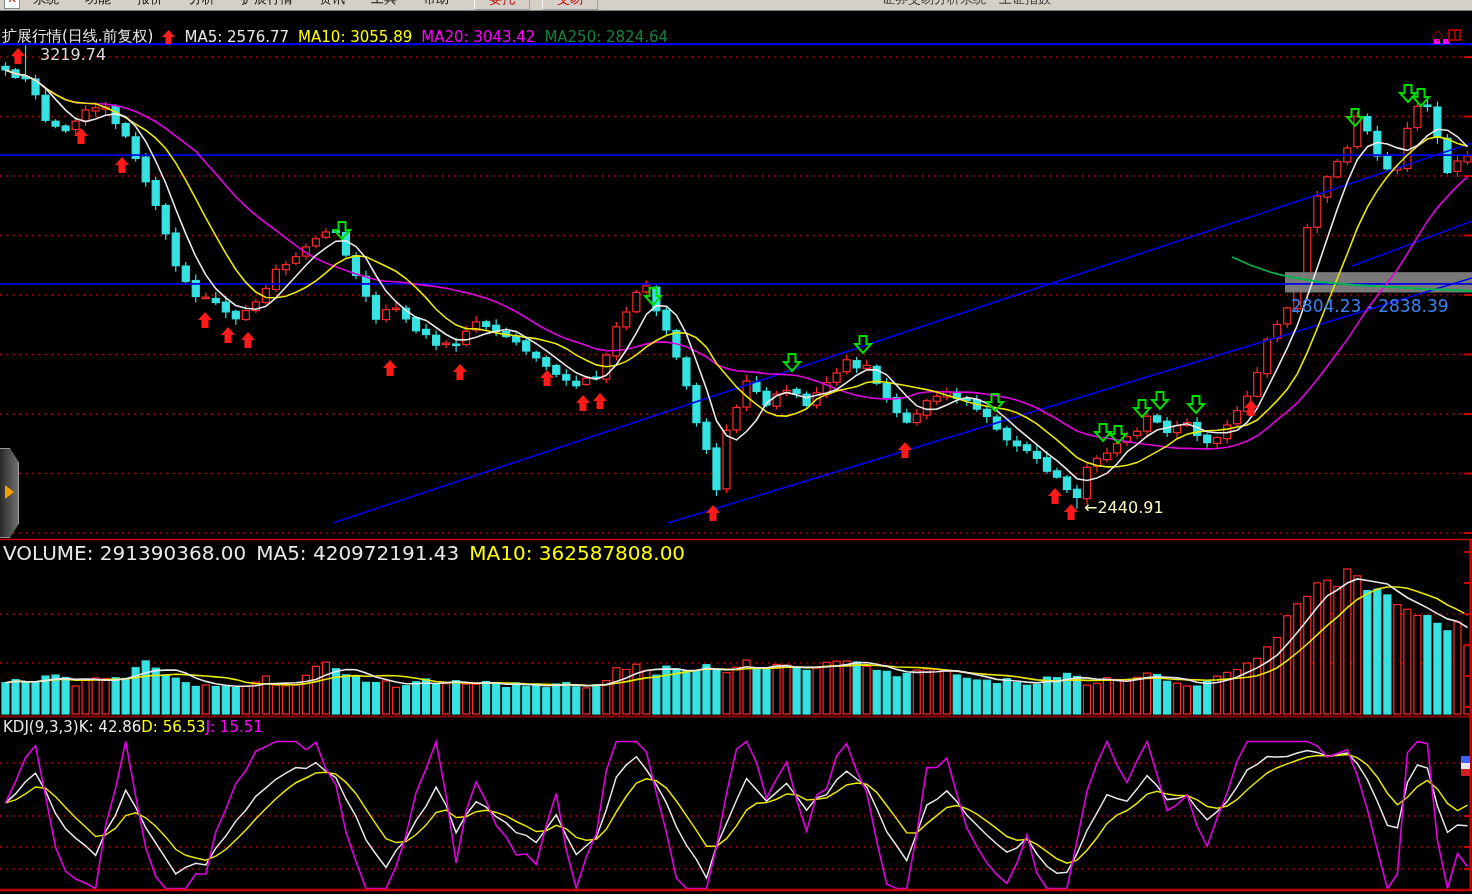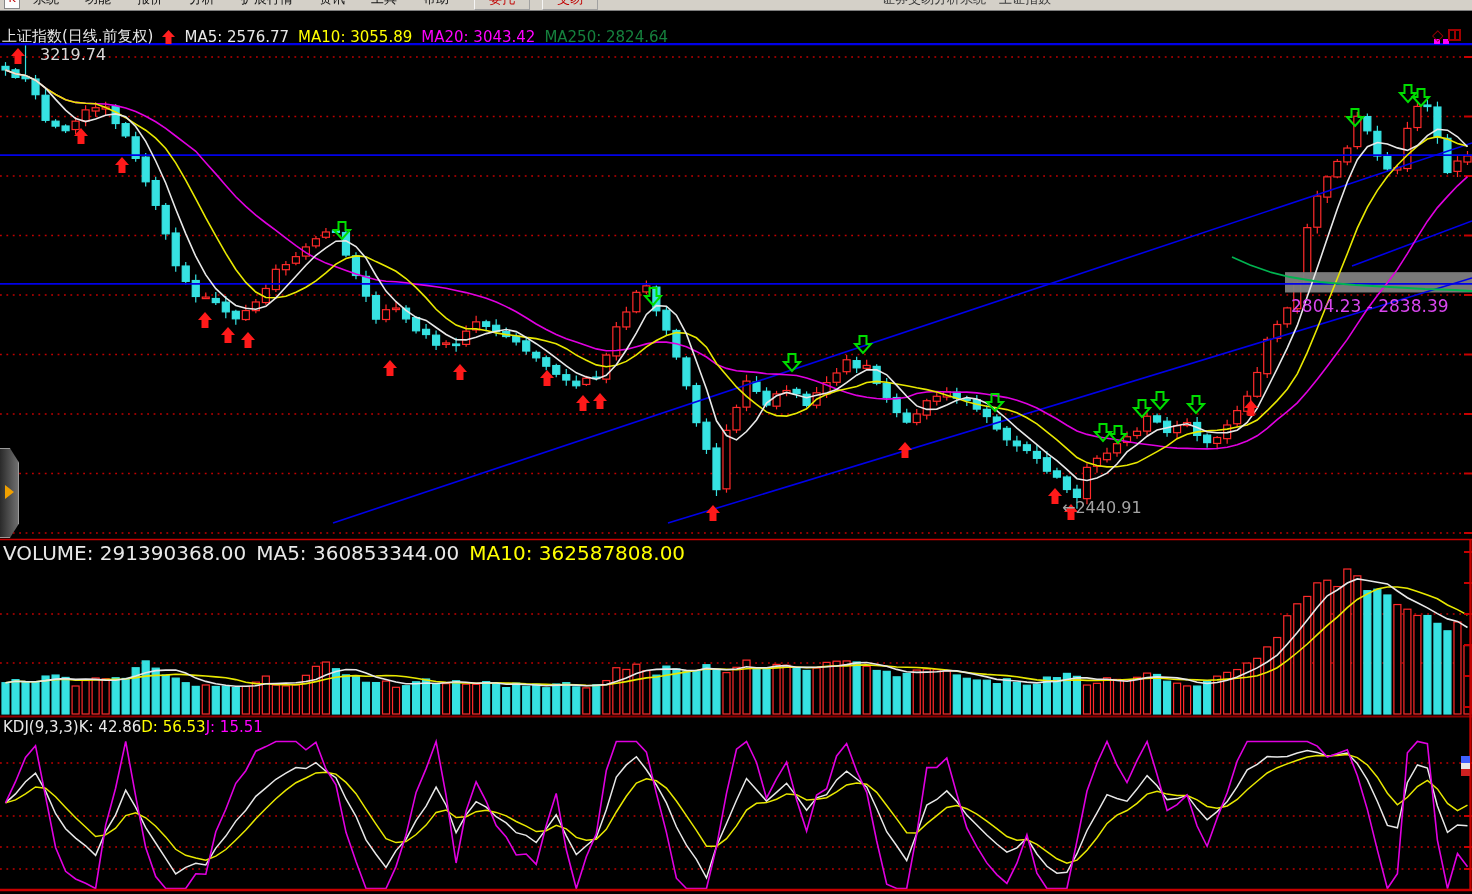--- a/index.html
+++ b/index.html
@@ -16,22 +16,22 @@
   #menu-right{position:absolute;left:882px;top:-13px;height:24px;line-height:24px;color:#3c3c3c;font-size:13px}
   #appicon{width:16px;height:20px;background:#fdfdfd;border:1px solid #888;margin-left:4px;
     color:#c00000;font-size:11px;text-align:center;line-height:18px}
   svg#chart-svg{position:absolute;left:0;top:0;z-index:1}
   .overlay{position:absolute;z-index:2;white-space:nowrap}
   #title-row{left:2px;top:27px;font-size:15px;color:#e8e8e8;display:flex;align-items:center;gap:9px}
   #vol-header{left:3px;top:541px;font-size:20px;display:flex;gap:10px}
   #kdj-header{left:3px;top:718px;font-size:15px;display:flex;}
   .w{color:#e8e8e8}.y{color:#ffff00}.m{color:#ff00ff}.g{color:#15803d}
   #peak-label{left:40px;top:45px;font-size:16px;color:#d8d8d8}
-  #low-label{left:1062px;top:498px;font-size:16px;color:#a3a3a3}
-  #range-label{left:1291px;top:296px;font-size:17px;color:#d946ef}
+  #low-label{left:1084px;top:498px;font-size:16px;color:#fef9c3}
+  #range-label{left:1291px;top:296px;font-size:17px;color:#3b82f6}
   
   #pane-icons{left:1432px;top:28px;display:flex;gap:4px;align-items:center}
   #diamond-icon{color:#a00000;font-size:15px;line-height:14px}
   #window-icon{width:13px;height:12px;border:2px solid #a00000;position:relative}
   #window-icon:before{content:"";position:absolute;left:4px;top:0;width:2px;height:8px;background:#a00000}
   
   #left-tab{position:absolute;left:0;top:448px;width:19px;height:90px;z-index:4;
     background:linear-gradient(90deg,#2a2a2a,#6f6f6f);border:1px solid #9a9a9a;border-left:none;
     clip-path:polygon(0 0,52% 0,100% 16%,100% 84%,52% 100%,0 100%)}
   #left-tab .tri{position:absolute;left:5px;top:36px;width:0;height:0;
@@ -614,42 +614,42 @@
         <line x1="1464" y1="869" x2="1472" y2="869" stroke="#c80000" stroke-width="2"></line>
       </g>
       <g>
         <rect x="1461" y="756" width="9" height="7" fill="#4060ff"></rect>
         <rect x="1461" y="763" width="9" height="6" fill="#e8e8e8"></rect>
         <rect x="1461" y="769" width="9" height="7" fill="#d02020"></rect>
       </g>
     </svg>
 
   <div class="overlay" id="title-row">
-    <span>上证指数(日线.前复权)</span>
+    <span>扩展行情(日线.前复权)</span>
     <svg width="13" height="14">
       <path d="M6.5 0 L13 7 L9.5 7 L9.5 14 L3.5 14 L3.5 7 L0 7 Z" fill="#ff2020"></path>
     </svg>
     <span class="w">MA5: 2576.77</span>
     <span class="y">MA10: 3055.89</span>
     <span class="m">MA20: 3043.42</span>
     <span class="g">MA250: 2824.64</span>
   </div>
 
   <div class="overlay" id="pane-icons">
     <span id="diamond-icon">◇</span>
     <span id="window-icon"></span>
   </div>
 
   <div class="overlay" id="peak-label">3219.74</div>
   <div class="overlay" id="low-label">←2440.91</div>
   <div class="overlay" id="range-label">2804.23 - 2838.39</div>
 
   <div class="overlay" id="vol-header">
     <span class="w">VOLUME: 291390368.00</span>
-    <span class="w">MA5: 360853344.00</span>
+    <span class="w">MA5: 420972191.43</span>
     <span class="y">MA10: 362587808.00</span>
   </div>
 
   <div class="overlay" id="kdj-header">
     <span class="w">KDJ(9,3,3)</span>
     <span class="w">K: 42.86</span>
     <span class="y">D: 56.53</span>
     <span class="m">J: 15.51</span>
   </div>
 

